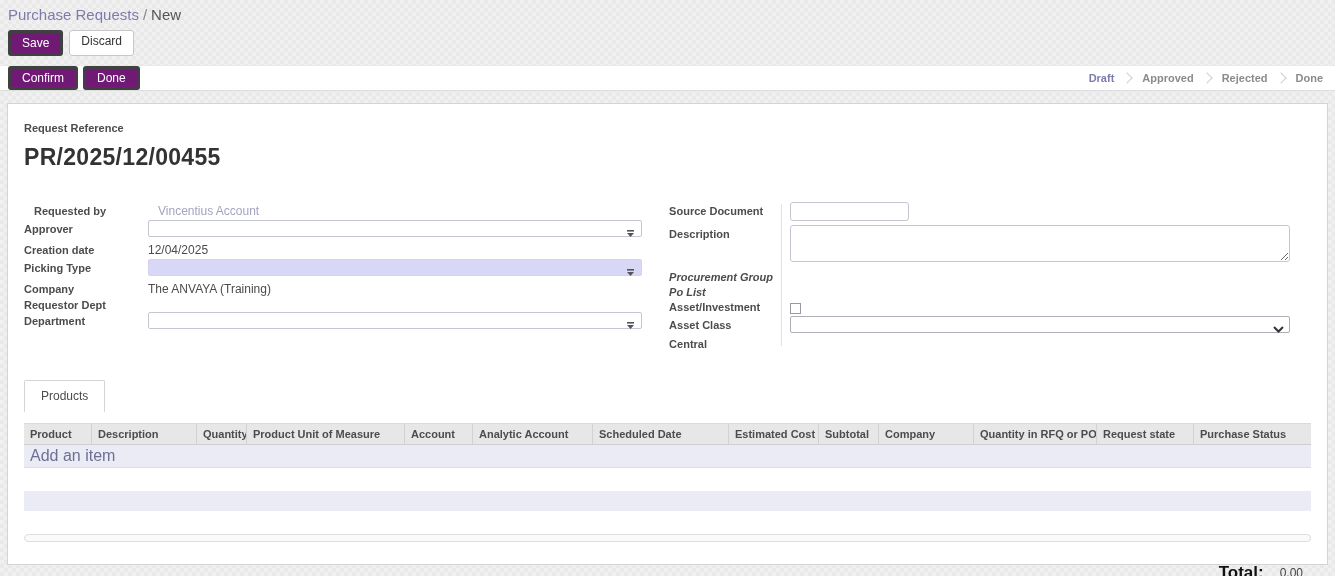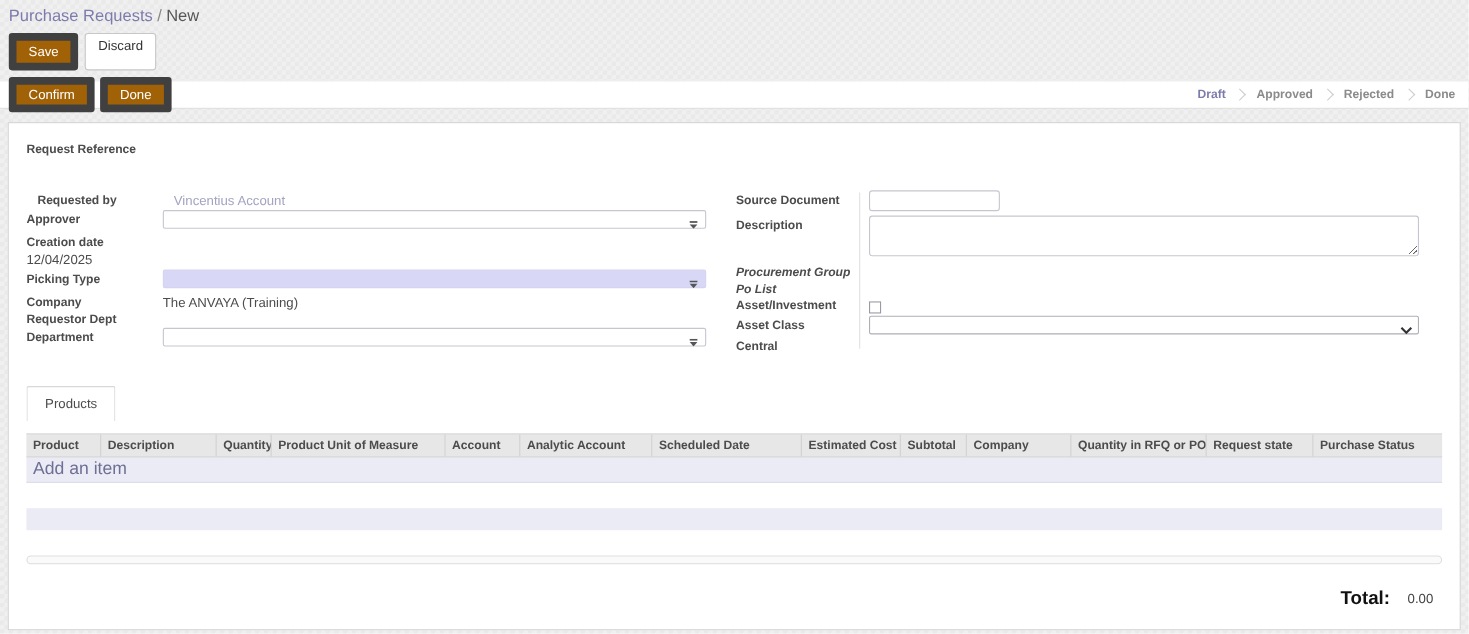--- a/index.html
+++ b/index.html
@@ -15,21 +15,21 @@
   }
   .topbar { padding:6px 8px 0 8px; }
   .breadcrumb { font-size:15px; color:#7c7bad; }
   .breadcrumb .sep { color:#888; margin:0 4px; }
   .breadcrumb .current { color:#555; }
   .toolbar { padding:7px 8px 9px 8px; display:flex; gap:6px; }
   .btn {
     display:inline-block; font-size:12px; padding:3px 11px; border-radius:3px;
     cursor:pointer; line-height:14px;
   }
-  .btn-purple { background:#a16207; border:7px solid #404040; color:#fff; }
+  .btn-purple { background:#701a75; border:3px solid #404040; color:#fff; }
   .btn-white  { background:#fff; border:1px solid #c7c7c7; color:#333; }
   .statusbar {
     background:#fff; height:26px; border-bottom:1px solid #dedede; border-top:1px solid #e9e9e9;
     display:flex; align-items:center; justify-content:space-between; padding:0 8px;
   }
   .statusbar .left-actions { display:flex; gap:5px; }
   .statusbar .btn { padding:2px 11px; }
   .steps { display:flex; align-items:center; margin-right:2px; }
   .step { font-size:11px; font-weight:bold; color:#8b8b8b; padding:0 2px; cursor:pointer; }
   .step.active { color:#7c7bad; }
@@ -142,38 +142,39 @@
       <span class="step">Approved</span>
       <span class="step-sep"></span>
       <span class="step">Rejected</span>
       <span class="step-sep"></span>
       <span class="step">Done</span>
     </div>
 </div>
 
 <div class="sheet">
   <div class="ref-label">Request Reference</div>
+  <div class="ref-value">PR/2025/12/00455</div>
 
   <div class="form-row">
 
     <div class="fgroup-left">
       <div class="frow" style="margin-bottom:2px;padding-left:10px;">
         <div class="flabel">Requested by</div>
         <div class="fval txt-muted">Vincentius Account</div>
       </div>
       <div class="frow mt">
         <div class="flabel">Approver</div>
         <div class="fval">
             <div class="sel sel-white"><span></span><span class="caret"><svg width="9" height="7" viewBox="0 0 9 7">
                   <rect x="1" y="0" width="7" height="1.6" fill="#555"></rect>
                   <path d="M1 3 L8 3 L4.5 7 Z" fill="#555"></path>
                 </svg></span></div>
           </div>
       </div>
-      <div class="frow" style="margin-bottom:2px;flex-direction:column;">
+      <div class="frow" style="margin-bottom:2px;">
         <div class="flabel">Creation date</div>
         <div class="fval txt-plain">12/04/2025</div>
       </div>
       <div class="frow mt">
         <div class="flabel">Picking Type</div>
         <div class="fval">
             <div class="sel sel-lav"><span></span><span class="caret"><svg width="9" height="7" viewBox="0 0 9 7">
                   <rect x="1" y="0" width="7" height="1.6" fill="#555"></rect>
                   <path d="M1 3 L8 3 L4.5 7 Z" fill="#555"></path>
                 </svg></span></div>

